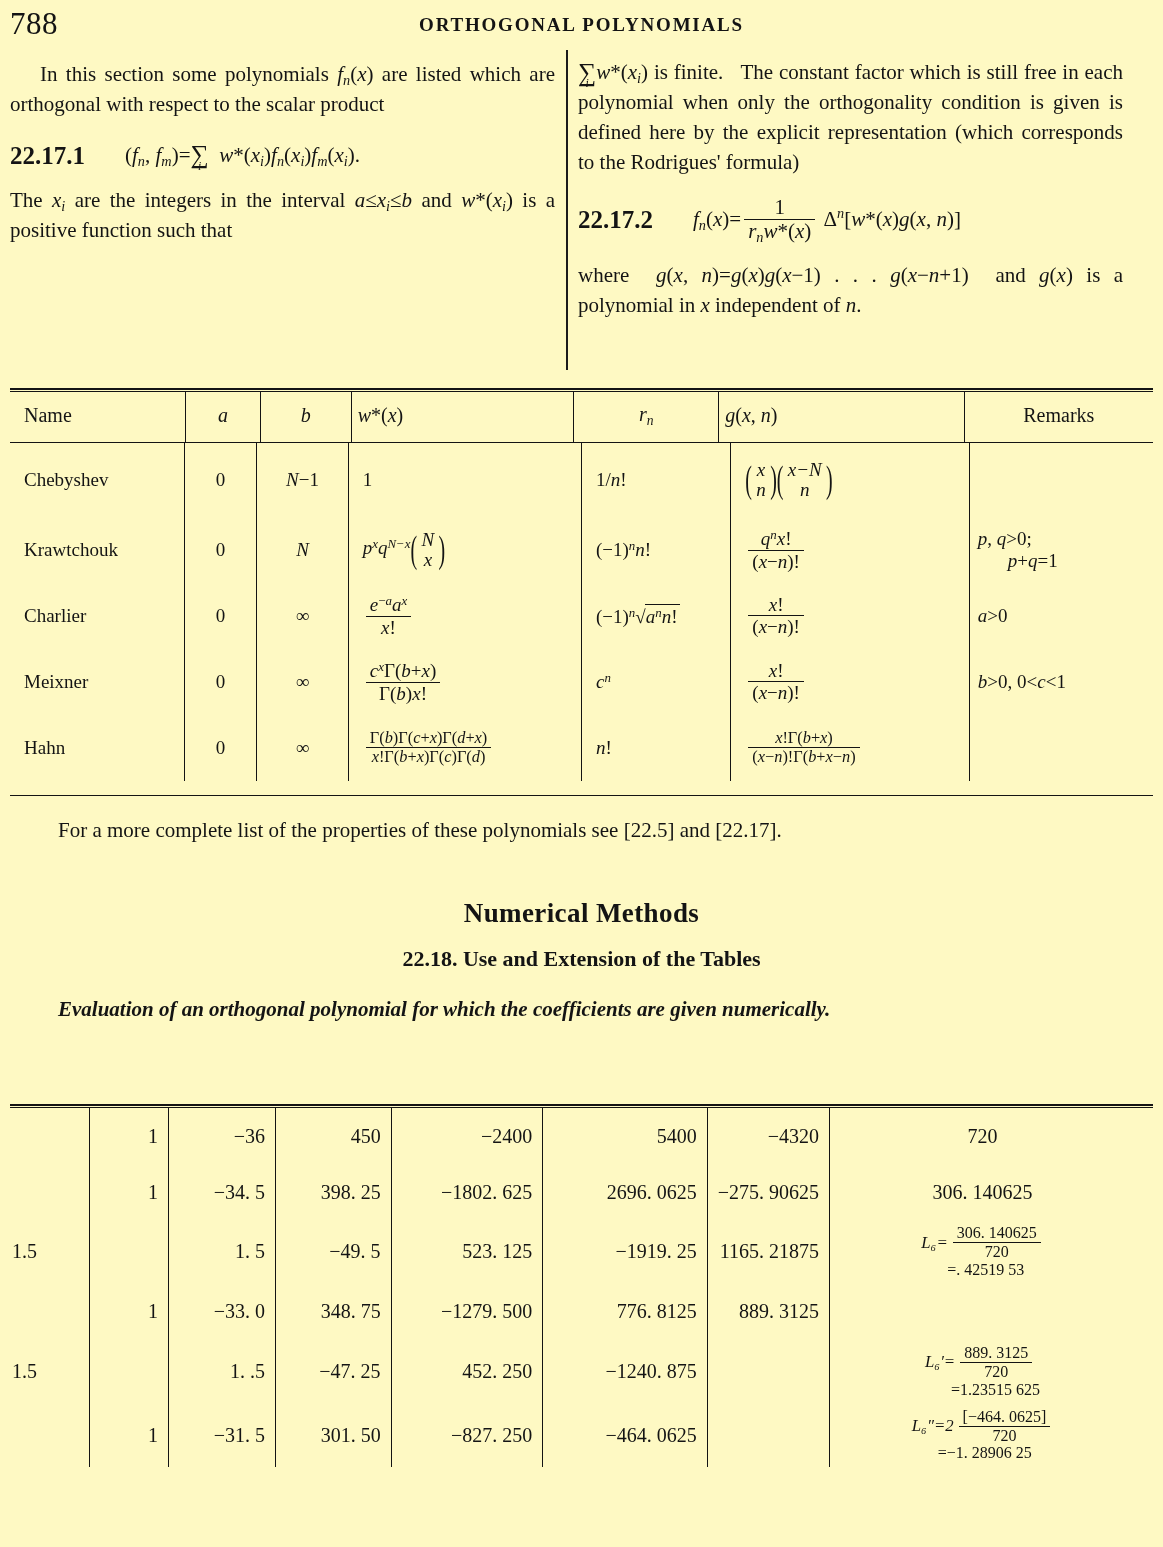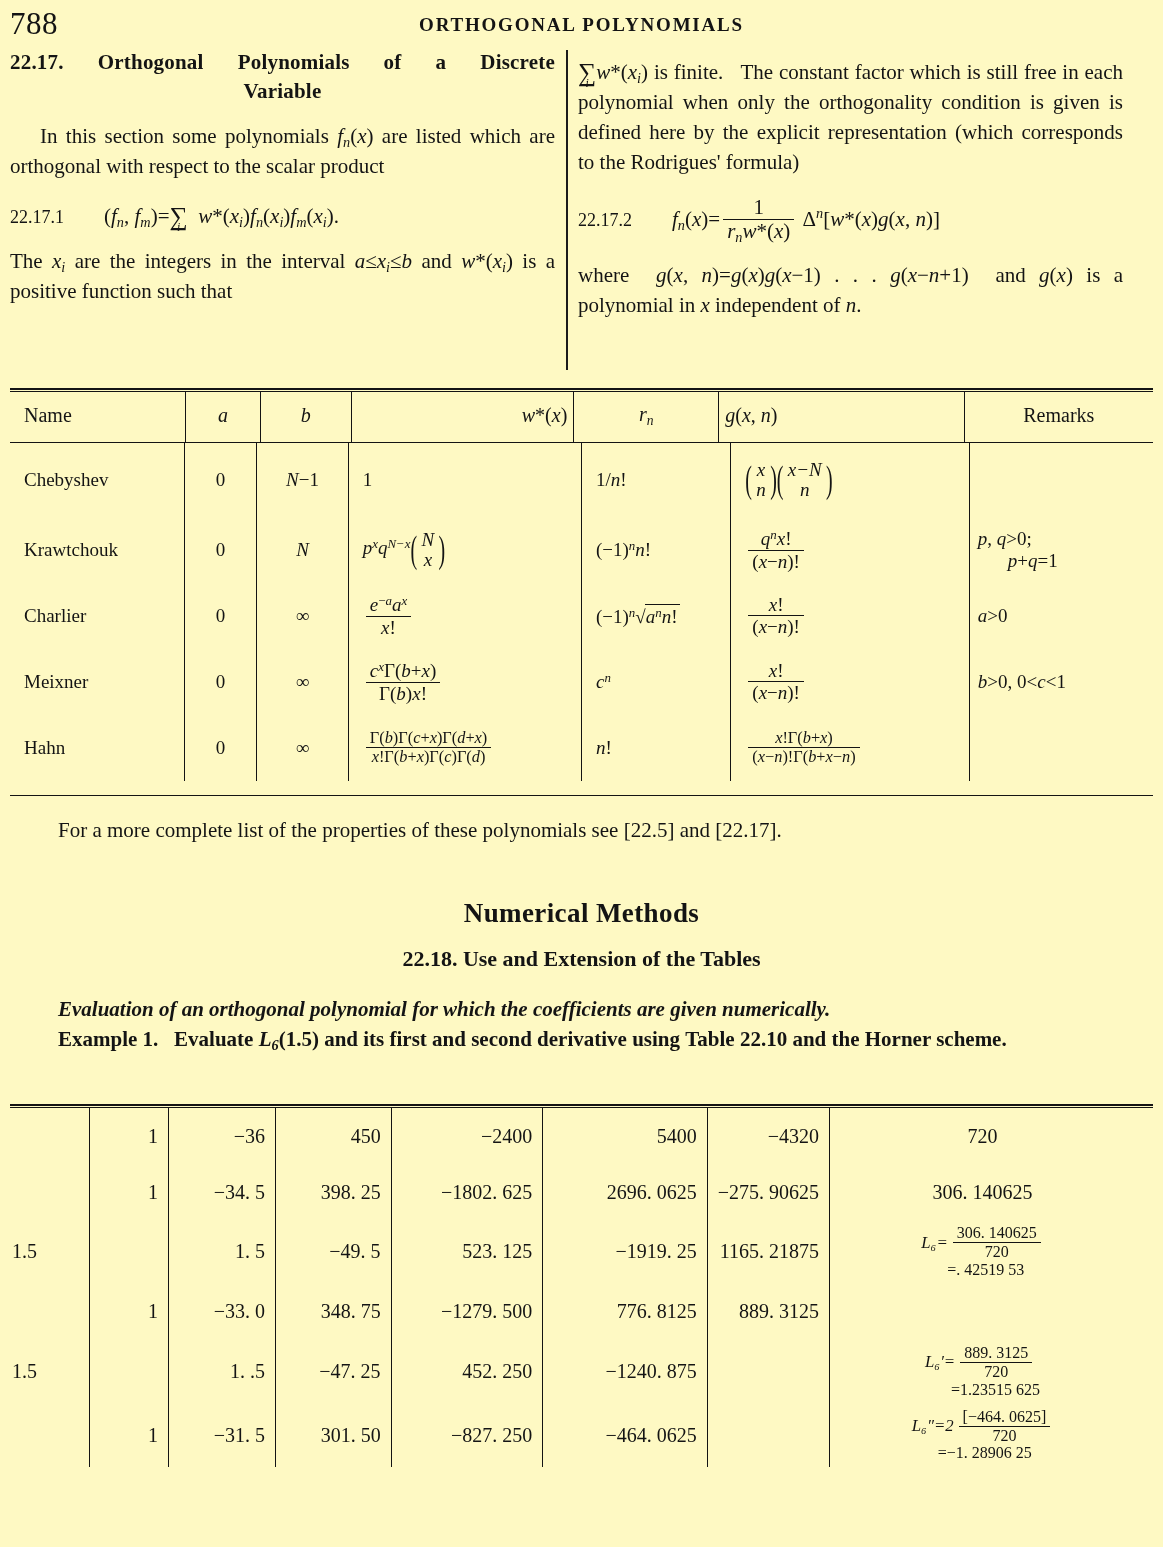--- a/index.html
+++ b/index.html
@@ -94,22 +94,22 @@
   p.body.first { text-indent: 30px; }
   p.nomargin { margin-top: 6px; }
 
   .eqline {
     margin-top: 22px;
     font-size: 21px;
     display: flex;
     align-items: center;
   }
   .eqnum {
-    font-weight: normal;
-    font-size: 18px;
+    font-weight: bold;
+    font-size: 25px;
     white-space: nowrap;
   }
   .eqbody {
     margin-left: 40px;
     font-size: 21px;
     white-space: nowrap;
   }
 
   i, .it { font-style: italic; }
   .mi { font-style: italic; }
@@ -176,21 +176,21 @@
   }
   table.t1 thead th {
     text-align: center;
     font-weight: normal;
     font-size: 20px;
     padding: 11px 6px 13px 6px;
   }
   .t1 .c-name   { width: 168px; text-align: left; padding-left: 14px; }
   .t1 .c-a      { width: 68px;  text-align: center; }
   .t1 .c-b      { width: 86px;  text-align: center; }
-  .t1 .c-w      { width: 232px; text-align: right; }
+  .t1 .c-w      { width: 232px; text-align: left; }
   .t1 .c-r      { width: 146px; text-align: center; }
   .t1 .c-g      { width: 254px; text-align: left; }
   .t1 .c-rem    { width: 189px; text-align: center; }
   .t1 tbody td.c-name { text-align: left; }
   .t1 tbody td.c-w,
   .t1 tbody td.c-r,
   .t1 tbody td.c-g { text-align: left; padding-left: 14px; }
   .t1 tbody td.c-rem { text-align: left; padding-left: 8px; }
   .t1 tbody tr { height: 66px; }
   .t1 tbody tr.tall { height: 74px; }
@@ -316,24 +316,20 @@
 
   <div class="runhead">
     <div class="folio">788</div>
     <div class="head-title">ORTHOGONAL POLYNOMIALS</div>
   </div>
 
   <div class="cols">
     <div class="colrule"></div>
 
     <div class="col left">
-      <div class="sechead">
-        <span class="l1">22.17. Orthogonal Polynomials of a Discrete</span>
-        <span class="l2">Variable</span>
-      </div>
 
       <p class="body first">
         In this section some polynomials <span class="mi">f</span><sub>n</sub>(<span class="mi">x</span>) are listed
         which are orthogonal with respect to the scalar product
       </p>
 
       <div class="eqline">
         <span class="eqnum">22.17.1</span>
         <span class="eqbody">
           (<span class="mi">f</span><sub>n</sub>,&nbsp;<span class="mi">f</span><sub>m</sub>)=<span class="sigma">∑<span class="idx">i</span></span>&nbsp;
@@ -469,25 +465,20 @@
     <div class="rule-sgl" style="margin-top:14px"></div>
   </div>
 
   <div class="interlude">For a more complete list of the properties of these polynomials see [22.5] and [22.17].</div>
 
   <div class="numhead">Numerical Methods</div>
   <div class="subhead">22.18. Use and Extension of the Tables</div>
 
   <div class="example">
     <span class="ital-line">Evaluation of an orthogonal polynomial for which the coefficients are given numerically.</span>
-    <span class="ex-line">
-      <b>Example 1.</b>&nbsp;&nbsp;
-      Evaluate <span class="mi">L</span><sub>6</sub>(1.5) and its first and second derivative using
-      <b>Table 22.10</b> and the Horner scheme.
-    </span>
   </div>
 
   <div class="t2wrap">
     <div class="rule-dbl"></div>
     <table class="t2">
       <tbody>
 
         <tr>
           <td class="k-lbl"></td>
           <td class="k-c0">1</td>

